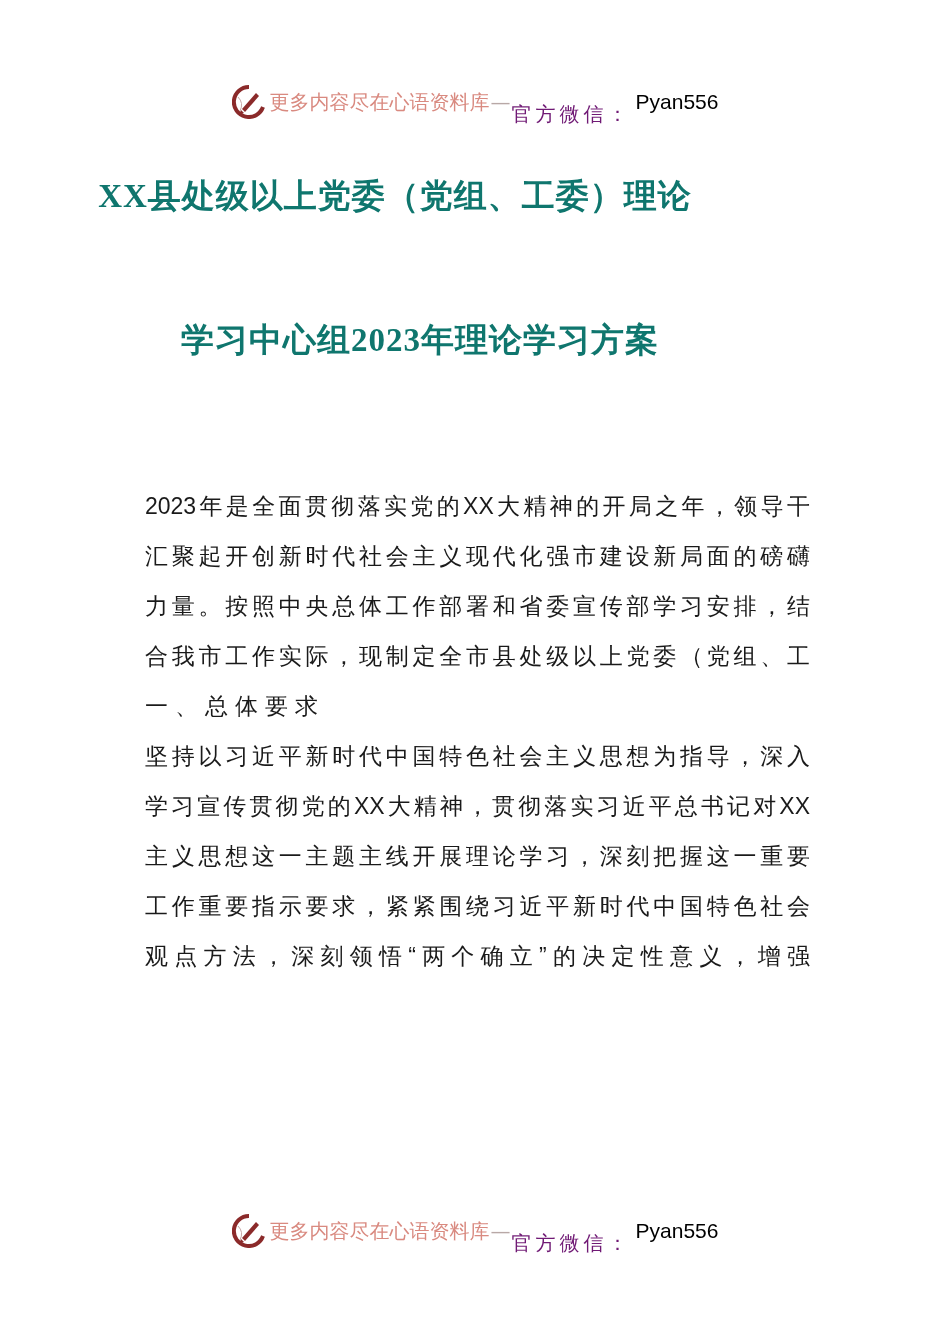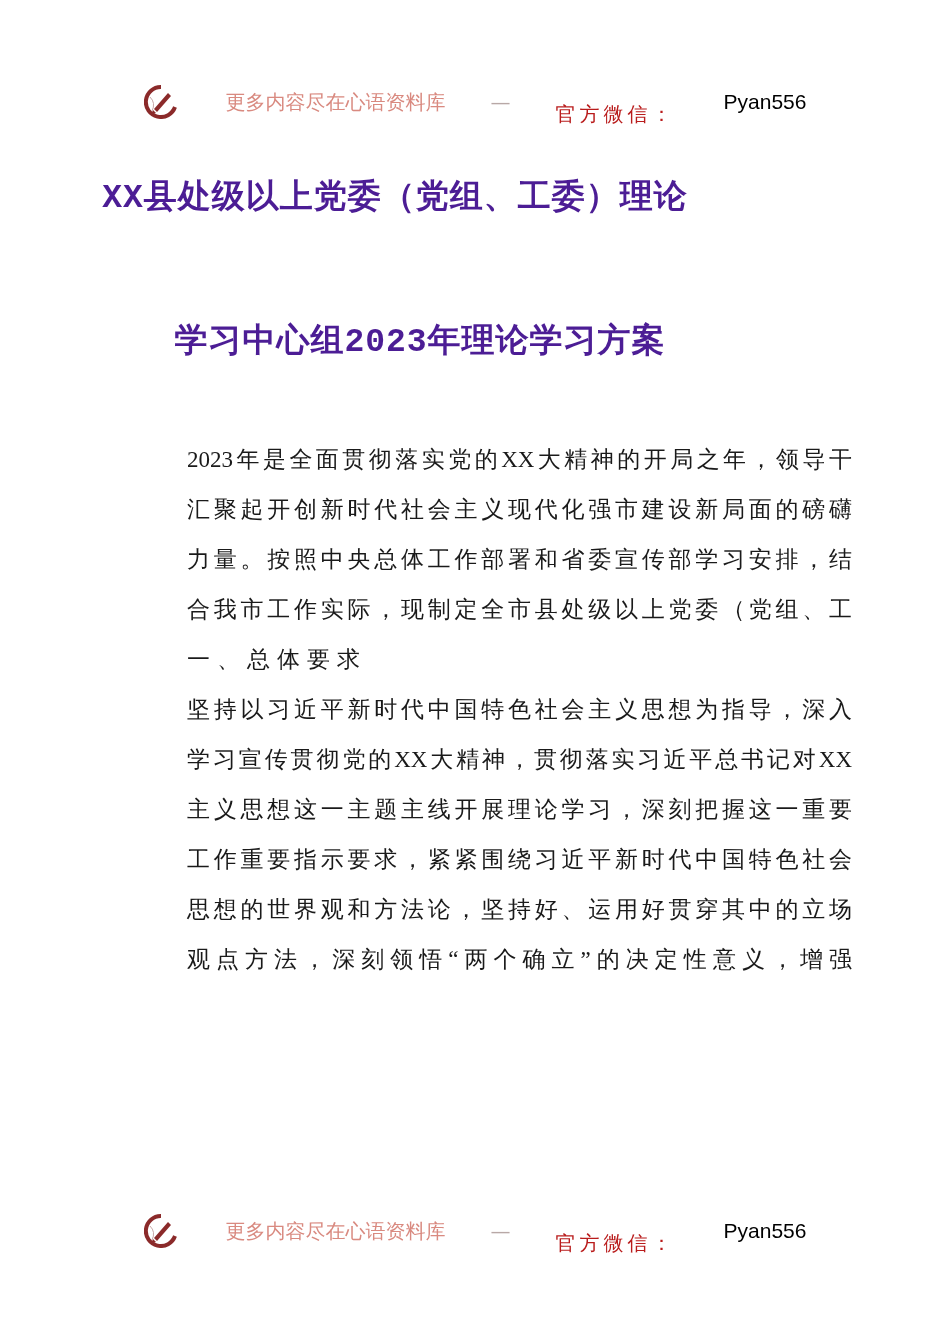--- a/index.html
+++ b/index.html
@@ -17,21 +17,20 @@
     }
     .watermark {
       position: absolute;
       left: 0;
       width: 950px;
       height: 40px;
       display: flex;
       align-items: center;
       justify-content: center;
       white-space: nowrap;
-      gap: 44px;
     }
     .watermark.top { top: 82px; }
     .watermark.bottom { top: 1211px; }
     .wm-logo {
       width: 34px;
       height: 34px;
       margin-right: 4px;
       display: inline-block;
     }
     .wm-red {
@@ -39,57 +38,56 @@
       font-family: "DejaVu Serif", "Liberation Serif", serif;
       font-size: 20px;
       letter-spacing: 0px;
     }
     .wm-dash {
       color: #b8a8a6;
       font-size: 20px;
       margin: 0 1px;
     }
     .wm-gray {
-      color: #b91c1c;
+      color: #701a75;
       font-family: "DejaVu Serif", "Liberation Serif", serif;
       font-size: 20px;
       letter-spacing: 4px;
       margin-top: 24px;
     }
     .wm-id {
       color: #000000;
       font-family: "Liberation Sans", sans-serif;
       font-size: 21px;
       margin-left: 4px;
     }
     .title {
       position: absolute;
       left: 0;
       width: 790px;
       text-align: center;
-      font-family: Liberation Mono, monospace;
+      font-family: Liberation Serif, serif;
       font-size: 33px;
       font-weight: bold;
-      color: #4c1d95;
+      color: #0f766e;
       letter-spacing: 1px;
       white-space: nowrap;
     }
     .title.line1 { top: 174px; }
     .title.line2 { top: 318px; margin-left: 25px; }
     .body-text {
       position: absolute;
       left: 145px;
-      top: 435px;
+      top: 481px;
       width: 665px;
-      font-family: Liberation Serif, serif;
+      font-family: Liberation Sans, sans-serif;
       font-size: 23px;
       line-height: 50px;
       color: #1a1a1a;
       font-weight: 300;
-      margin-left: 42px;
     }
     .para-line {
       display: block;
       white-space: nowrap;
       text-align: justify;
       text-align-last: justify;
       height: 50px;
     }
     .para-line.last {
       text-align-last: left;
@@ -121,21 +119,20 @@
     <span class="para-line">汇聚起开创新时代社会主义现代化强市建设新局面的磅礴</span>
     <span class="para-line">力量。按照中央总体工作部署和省委宣传部学习安排，结</span>
     <span class="para-line">合我市工作实际，现制定全市县处级以上党委（党组、工</span>
   </div>
   <span class="para-line last">一、总体要求</span>
   <div>
     <span class="para-line">坚持以习近平新时代中国特色社会主义思想为指导，深入</span>
     <span class="para-line">学习宣传贯彻党的XX大精神，贯彻落实习近平总书记对XX</span>
     <span class="para-line">主义思想这一主题主线开展理论学习，深刻把握这一重要</span>
     <span class="para-line">工作重要指示要求，紧紧围绕习近平新时代中国特色社会</span>
-    <span class="para-line">思想的世界观和方法论，坚持好、运用好贯穿其中的立场</span>
     <span class="para-line">观点方法，深刻领悟“两个确立”的决定性意义，增强</span>
   </div>
 </div>
 
 <div class="watermark bottom">
   <svg class="wm-logo" viewBox="0 0 34 34">
     <path d="M17 2 A15 15 0 1 0 31 22" fill="none" stroke="#8b2a2a" stroke-width="4"></path>
     <path d="M10 24 L24 8 L27 11 L13 27 Z" fill="#8b2a2a"></path>
     <path d="M9 25 L12 28 L7 30 Z" fill="#8b2a2a"></path>
     <path d="M6 12 Q12 18 8 26" fill="none" stroke="#c7a8a8" stroke-width="1"></path>

